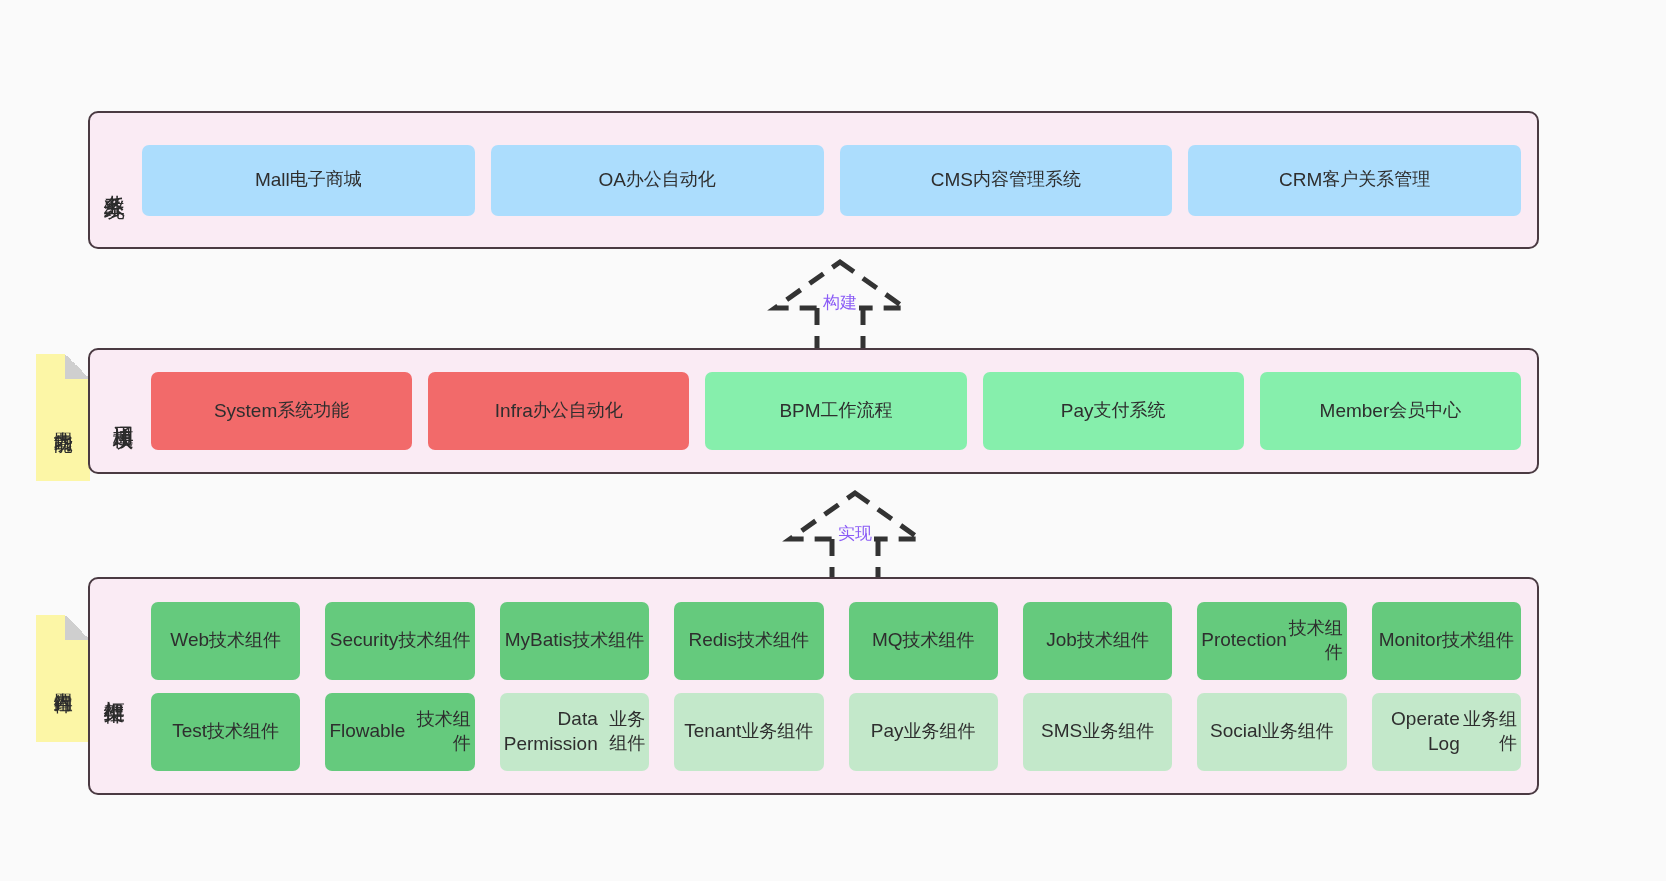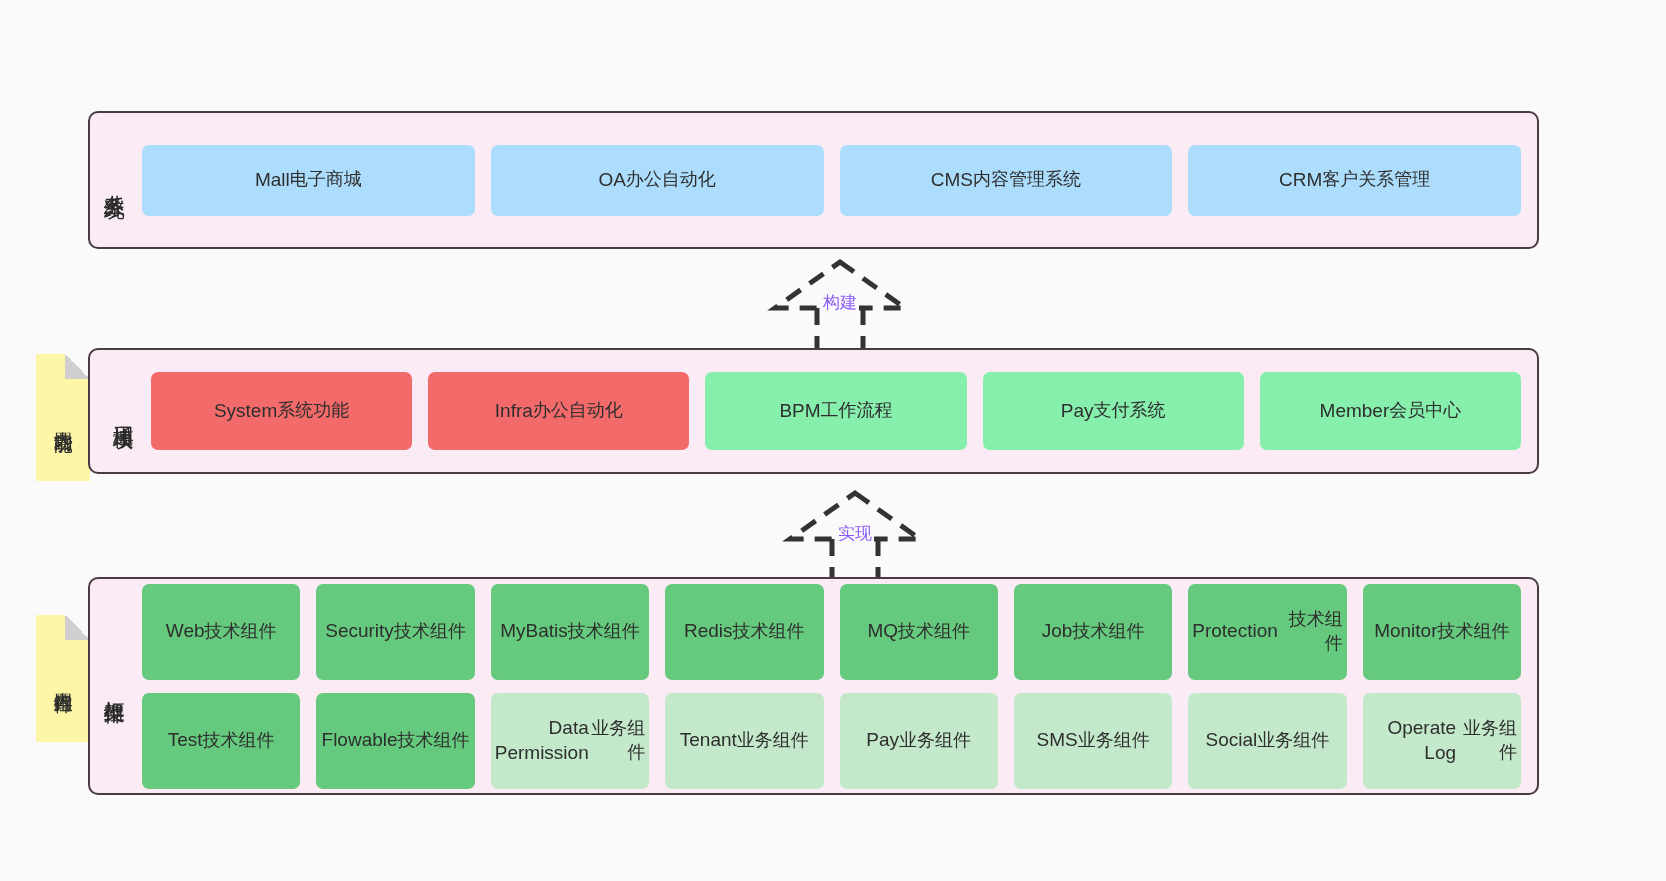--- a/index.html
+++ b/index.html
@@ -93,21 +93,21 @@
   .c-green       { background: #65CA7D; }
   .c-lightgreen  { background: #C3E8CA; }
 
   
   #layer-business { left: 88px;  top: 111px; width: 1451px; height: 138px; }
   #layer-common   { left: 88px;  top: 348px; width: 1451px; height: 126px; padding-left: 9px; }
   #layer-framework{ left: 88px;  top: 577px; width: 1451px; height: 218px; }
 
   #layer-business .card  { height: 71px; }
   #layer-common .card    { height: 78px; }
-  #layer-framework .card { height: 96px; }
+  #layer-framework .card { height: 78px; margin-left: 9px; }
 
   
   .note {
     position: absolute;
     box-sizing: border-box;
     background: #FCF6A6;
     display: flex;
     align-items: center;
     justify-content: center;
     font-size: 19px;

